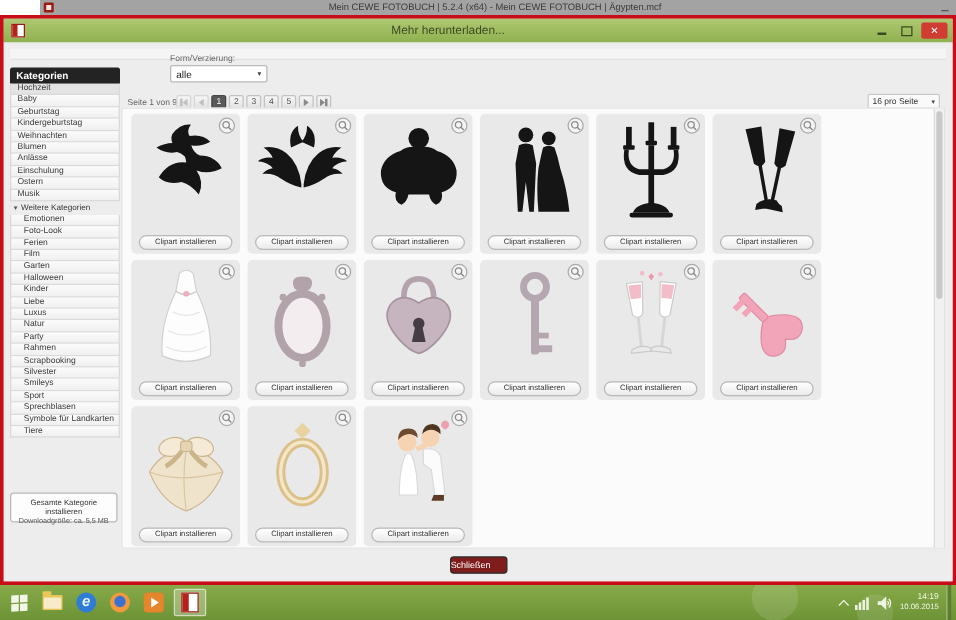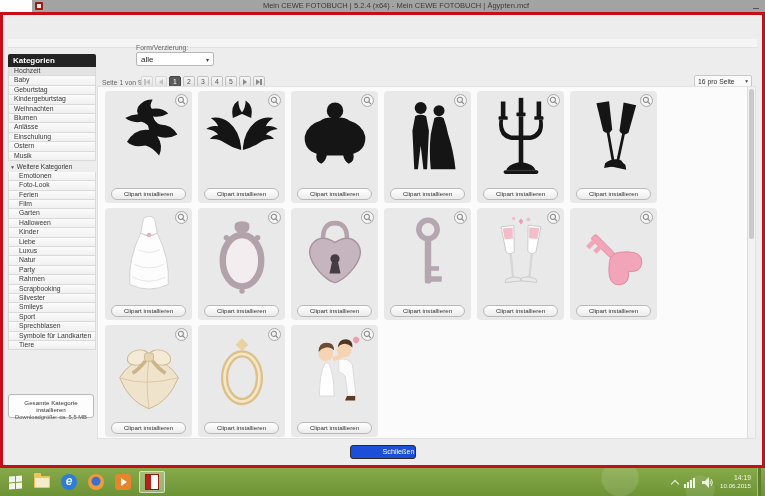--- a/index.html
+++ b/index.html
@@ -89,22 +89,22 @@
     background:rgba(252,252,252,.6); border:1px solid #a9a9a9;
     display:flex; align-items:center; justify-content:center; }
   .install-btn { position:absolute; left:6px; right:6px; bottom:3px; height:12px;
     background:linear-gradient(#ffffff,#ebebeb); border:1px solid #b9b9b9; border-radius:6px;
     font-size:6.2px; line-height:10px; text-align:center; color:#333; white-space:nowrap; overflow:hidden; }
   .grid-scrollbar { position:absolute; right:0; top:0; bottom:0; width:8px; background:#f1f1f1;
     border-left:1px solid #dcdcdc; }
   .grid-thumb { position:absolute; right:1px; top:2px; width:5px; height:150px; background:#c9c9c9; border-radius:3px; }
 
   .close-dialog-btn { position:absolute; left:50%; transform:translateX(-50%); bottom:6px;
-    width:66px; height:14px; background:#1d4ed8; border:1px solid #2b2b2b; border-radius:3px;
-    color:#fff; font-size:7.2px; line-height:12px; text-align:right; }
+    width:46px; height:14px; background:#7f1d1d; border:1px solid #2b2b2b; border-radius:3px;
+    color:#fff; font-size:7.2px; line-height:12px; text-align:left; }
 
   
   .taskbar { position:absolute; left:0; bottom:0; width:765px; height:28px;
     background:
       radial-gradient(circle at 620px 10px, rgba(255,255,255,.12) 0 18px, transparent 19px),
       radial-gradient(circle at 700px 22px, rgba(255,255,255,.10) 0 14px, transparent 15px),
       linear-gradient(#87aa49,#6d9336);
     display:flex; align-items:center; }
   .tb-icons { display:flex; align-items:center; gap:5px; padding-left:4px; }
   .tb-icon { width:22px; height:22px; display:flex; align-items:center; justify-content:center; }
@@ -135,20 +135,29 @@
   <div class="main-app-icon"></div>
   <div class="main-title">Mein CEWE FOTOBUCH | 5.2.4 (x64) - Mein CEWE FOTOBUCH | Ägypten.mcf</div>
   <div class="main-controls">
     <div class="mc-btn mc-min"></div>
     <div class="mc-btn mc-max"></div>
     <div class="mc-btn mc-close">✕</div>
   </div>
 </div>
 
 <div class="dialog">
+  <div class="dialog-titlebar">
+    <div class="dlg-icon"></div>
+    <div class="dlg-title">Mehr herunterladen...</div>
+    <div class="dlg-controls">
+      <div class="dc-btn dc-min"></div>
+      <div class="dc-btn dc-max"></div>
+      <div class="dc-btn dc-close">✕</div>
+    </div>
+  </div>
 
   <div class="dialog-body">
     <div class="top-strip"></div>
 
     <div class="sidebar">
       <div class="cat-header">Kategorien</div>
       <div class="cat-item selected">Hochzeit</div>
       <div class="cat-item">Baby</div>
       <div class="cat-item">Geburtstag</div>
       <div class="cat-item">Kindergeburtstag</div>

